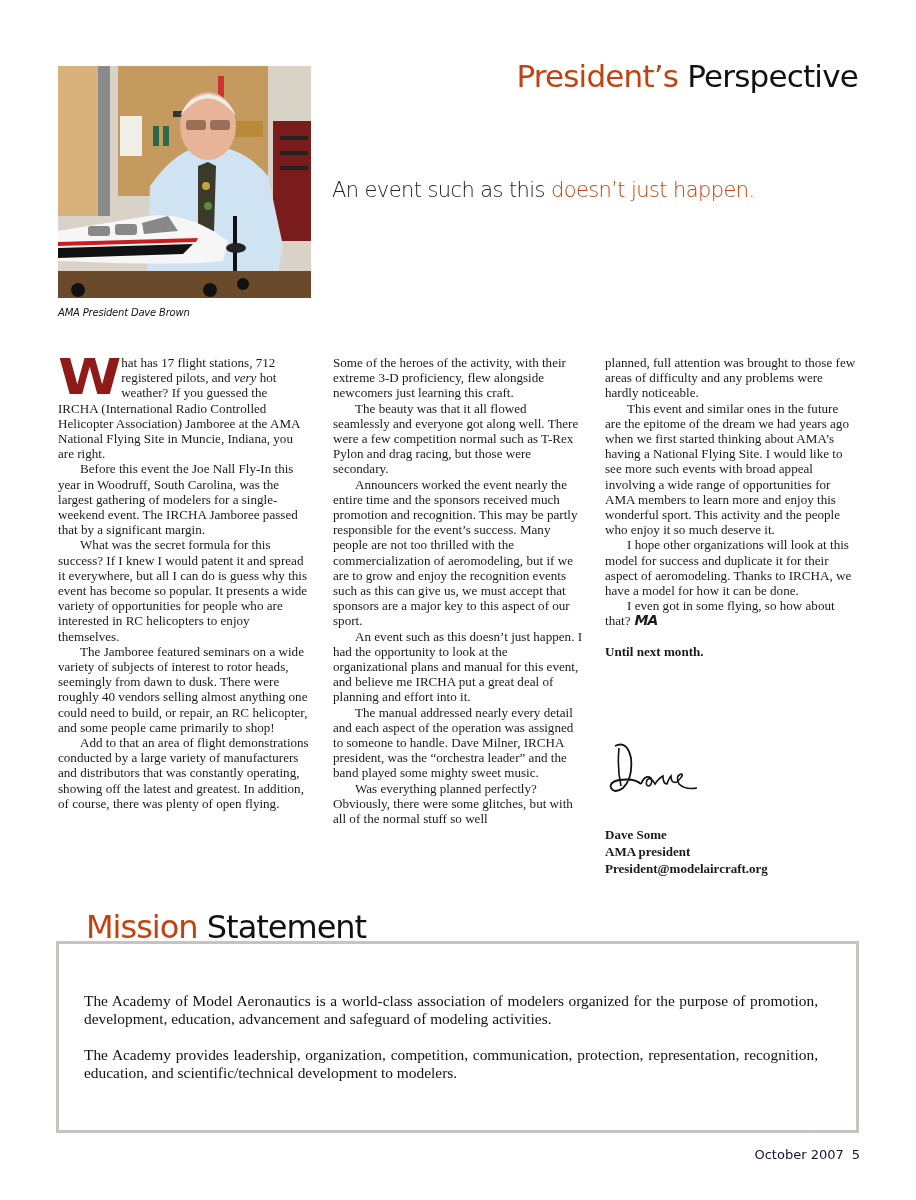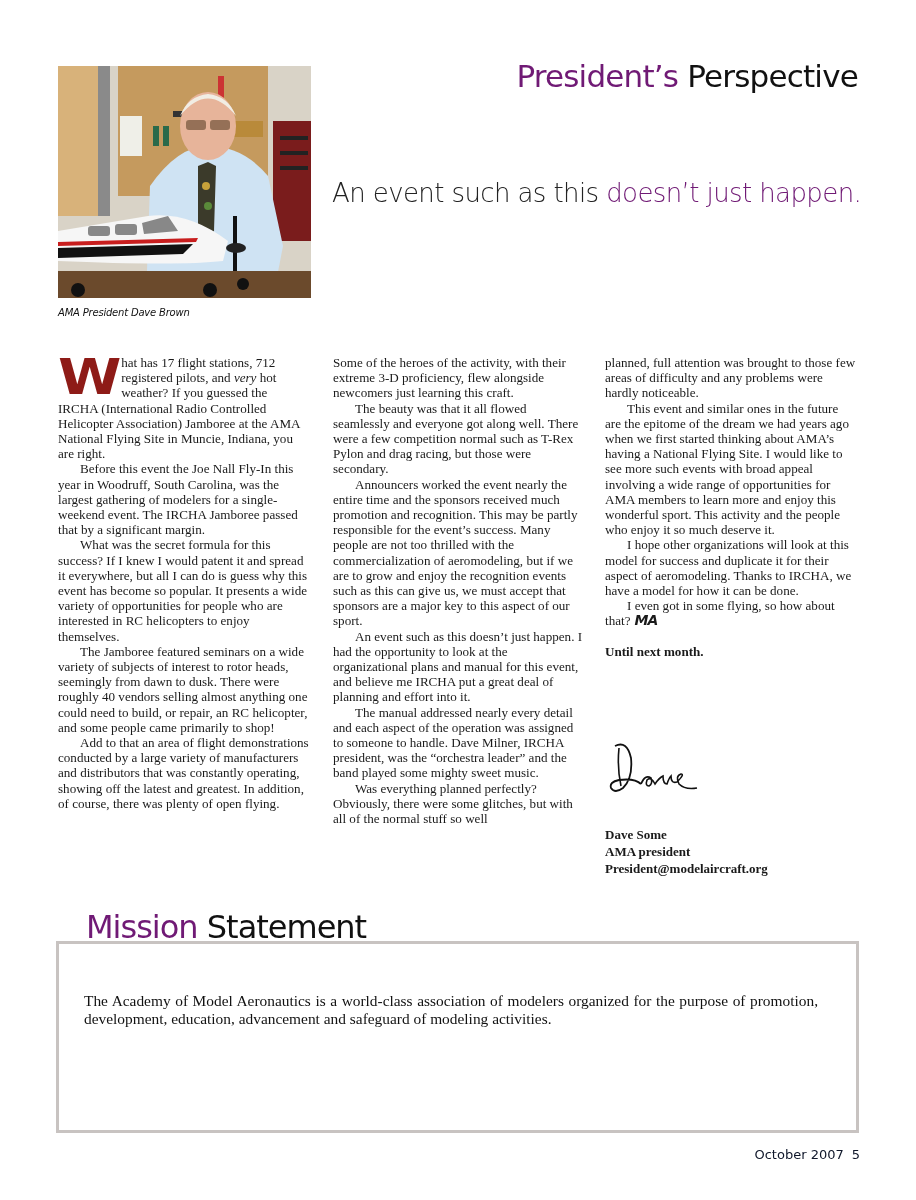--- a/index.html
+++ b/index.html
@@ -1,37 +1,37 @@
 <!DOCTYPE html>
 <html><head>
   <meta charset="utf-8">
   <style>
     html, body { margin: 0; padding: 0; background: #ffffff; }
     body { width: 916px; height: 1200px; position: relative; overflow: hidden; color: #111; }
-    .red { color: #701a75; text-align: right; }
+    .red { color: #c2410c; text-align: right; }
 
     .photo {
       position: absolute; left: 58px; top: 66px; width: 253px; height: 232px;
       overflow: hidden; background: #c9a574;
     }
     .photo svg { display: block; width: 100%; height: 100%; }
     .caption {
       position: absolute; left: 58px; top: 307px;
       font-family: "DejaVu Sans", sans-serif; font-style: italic; font-size: 10px; color: #111;
       letter-spacing: -0.2px;
     }
 
     .title {
       position: absolute; right: 58px; top: 58px;
       font-family: "DejaVu Sans", sans-serif; font-size: 31px; font-weight: 400;
       letter-spacing: -0.8px; white-space: nowrap;
     }
     .deck {
       position: absolute; left: 332px; top: 178px;
-      font-family: "DejaVu Sans", sans-serif; font-size: 26px; font-weight: 300;
+      font-family: "DejaVu Sans", sans-serif; font-size: 21px; font-weight: 300;
       letter-spacing: -0.6px; white-space: nowrap; color: #222;
     }
 
     .col {
       position: absolute; top: 355px; width: 266px;
       font-family: "Liberation Serif", serif; font-size: 13.1px; line-height: 15.2px;
       color: #1a1a1a;
     }
     .col p { margin: 0; text-indent: 22px; }
     .col p.noindent { text-indent: 0; }
@@ -168,17 +168,18 @@
   <div>President@modelaircraft.org</div>
 </div>
 
 <div class="mission-box"></div>
 <div class="mission-title">
   <span class="red">Mission</span>
   <span>Statement</span>
 </div>
 <div class="mission-text">
   <p>The Academy of Model Aeronautics is a world-class association of modelers organized for the purpose of promotion, development, education, advancement and safeguard of modeling activities.</p>
+  <p>The Academy provides leadership, organization, competition, communication, protection, representation, recognition, education, and scientific/technical development to modelers.</p>
 </div>
 
 <div class="folio">
   <span>October 2007</span><span class="pg">5</span>
 </div>
 
 </body></html>

